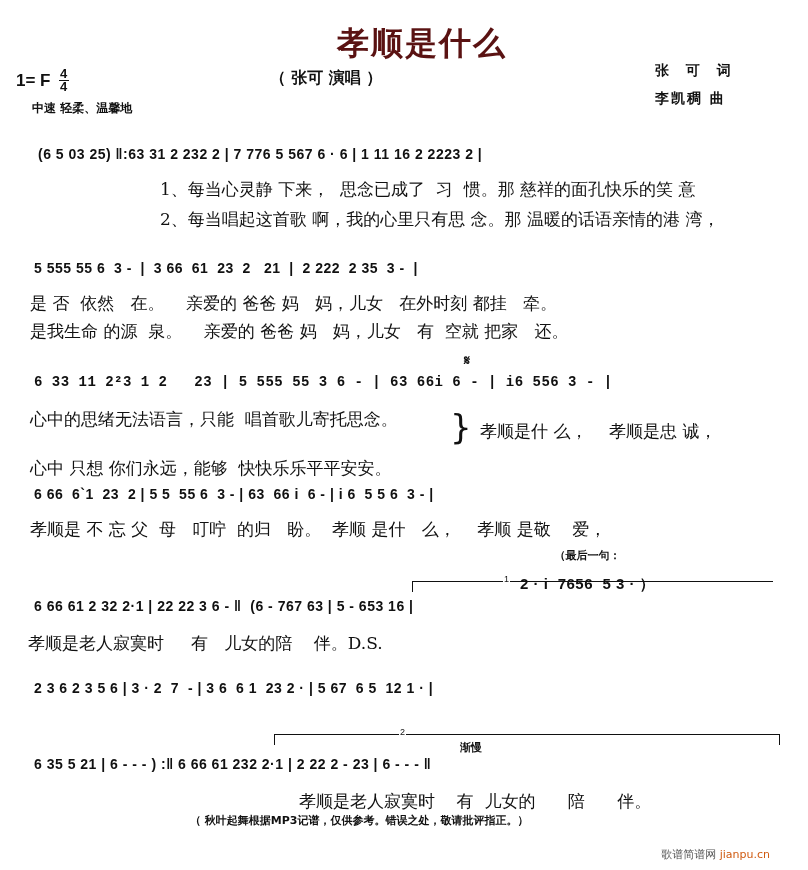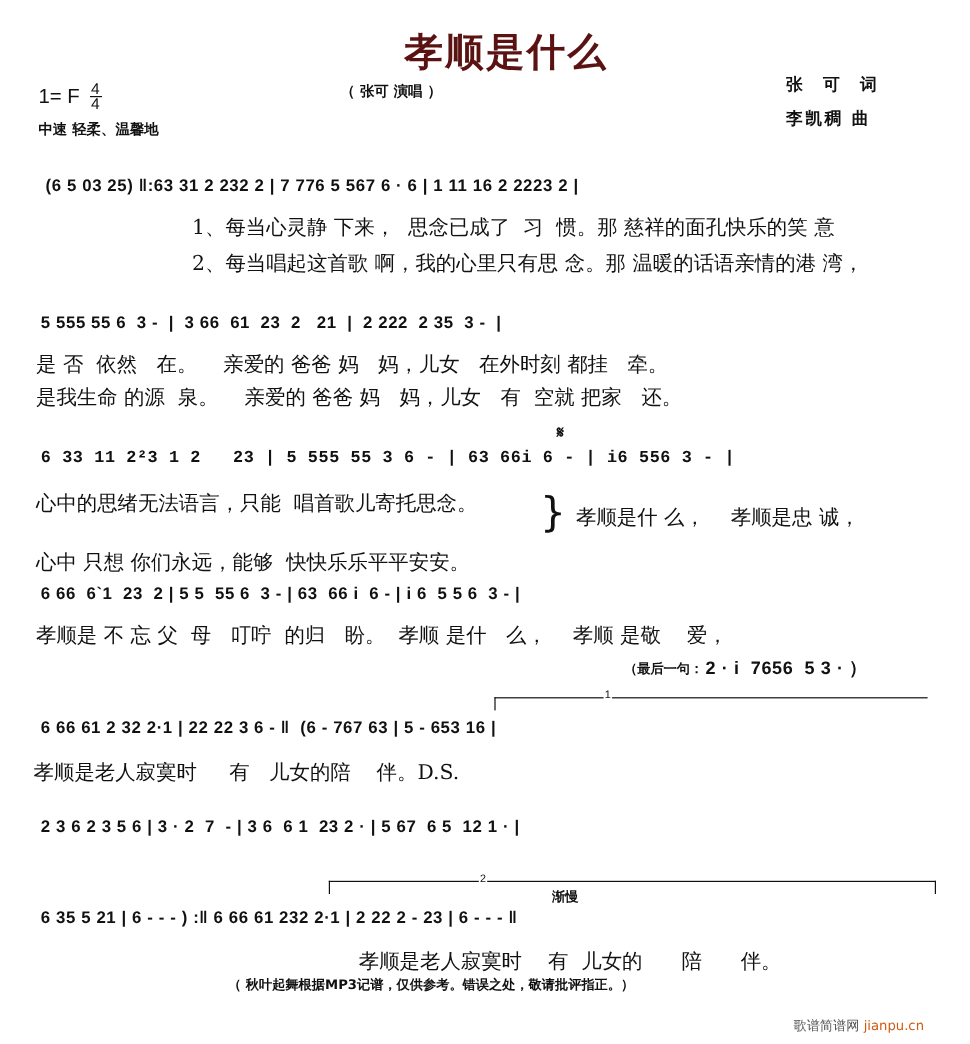--- a/index.html
+++ b/index.html
@@ -1,20 +1,20 @@
 <!DOCTYPE html>
 <html><head>
 <meta charset="utf-8">
 <style>
   html,body{margin:0;padding:0;background:#ffffff;}
   body{width:808px;height:870px;position:relative;overflow:hidden;font-family:"Liberation Sans","DejaVu Sans",sans-serif;color:#111;}
   .abs{position:absolute;}
   .title{left:18px;width:808px;top:22px;text-align:center;font-size:32px;font-weight:bold;color:#5a1212;letter-spacing:2px;font-family:"DejaVu Sans",sans-serif;}
-  .subtitle{left:0;width:652px;top:68px;text-align:center;font-size:12px;font-weight:bold;font-family:"DejaVu Sans",sans-serif;}
-  .key{left:32px;top:68px;font-size:17px;font-weight:normal;display:flex;align-items:center;gap:4px;}
+  .subtitle{left:0;width:652px;top:68px;text-align:center;font-size:16px;font-weight:bold;font-family:"DejaVu Sans",sans-serif;}
+  .key{left:16px;top:68px;font-size:17px;font-weight:bold;display:flex;align-items:center;gap:4px;}
   .frac{display:inline-flex;flex-direction:column;align-items:center;font-size:13px;line-height:12px;margin-left:4px;}
   .frac .bar{width:10px;border-top:1px solid #111;}
   .tempo{left:32px;top:100px;font-size:12px;font-weight:bold;font-family:"DejaVu Sans",sans-serif;}
   .credit{left:655px;font-size:14px;font-weight:bold;letter-spacing:6px;font-family:"DejaVu Sans",sans-serif;}
   .notes{font-size:14px;font-weight:bold;white-space:pre;font-family:"Liberation Sans",sans-serif;letter-spacing:0.5px;}
   .lyric{font-size:17px;white-space:pre;font-family:"DejaVu Serif",serif;}
   .small{font-size:11px;font-weight:bold;font-family:"DejaVu Sans",sans-serif;}
   .volta{border-top:1px solid #111;border-left:1px solid #111;height:10px;}
   .volta.closed{border-right:1px solid #111;}
   .volta-num{position:absolute;top:-8px;font-size:9px;background:#fff;padding:0 1px;}
@@ -52,21 +52,21 @@
 
 <div class="abs segno" style="left:464px;top:352px;">𝄋</div>
 <div class="abs notes" style="left:34px;top:374px;font-family:Liberation Mono, monospace;">6 33 11 2²3 1 2   23 | 5 555 55 3 6 - | 63 66i 6 - | i6 556 3 - |</div>
 <div class="abs lyric" style="left:30px;top:408px;">心中的思绪无法语言，只能  唱首歌儿寄托思念。</div>
 <div class="abs lyric" style="left:30px;top:436px;margin-top:21px;">心中 只想 你们永远，能够  快快乐乐平平安安。</div>
 <div class="abs brace" style="left:450px;top:410px;">}</div>
 <div class="abs lyric" style="left:480px;top:420px;">孝顺是什 么，    孝顺是忠 诚，</div>
 
 <div class="abs notes" style="left:34px;top:486px;">6 66  6`1  23  2 | 5 5  55 6  3 - | 63  66 i  6 - | i 6  5 5 6  3 - |</div>
 <div class="abs lyric" style="left:30px;top:518px;">孝顺是 不 忘 父  母   叮咛  的归   盼。  孝顺 是什   么，    孝顺 是敬    爱，</div>
-<div class="abs" style="left:520px;top:548px;display:flex;align-items:center;gap:2px;">
+<div class="abs" style="left:520px;top:548px;display:flex;align-items:center;gap:12px;flex-direction:column;">
   <span class="small">（最后一句：</span>
   <span class="notes" style="font-size:15px;">2 · i  7656  5 3 · ）</span>
 </div>
 
 <div class="abs volta" style="left:412px;top:581px;width:360px;">
   <span class="volta-num" style="left:90px;">1</span>
 </div>
 <div class="abs notes" style="left:34px;top:598px;">6 66 61 2 32 2·1 | 22 22 3 6 - ‖  (6 - 767 63 | 5 - 653 16 |</div>
 <div class="abs lyric" style="left:28px;top:632px;">孝顺是老人寂寞时     有   儿女的陪    伴。D.S.</div>
 

